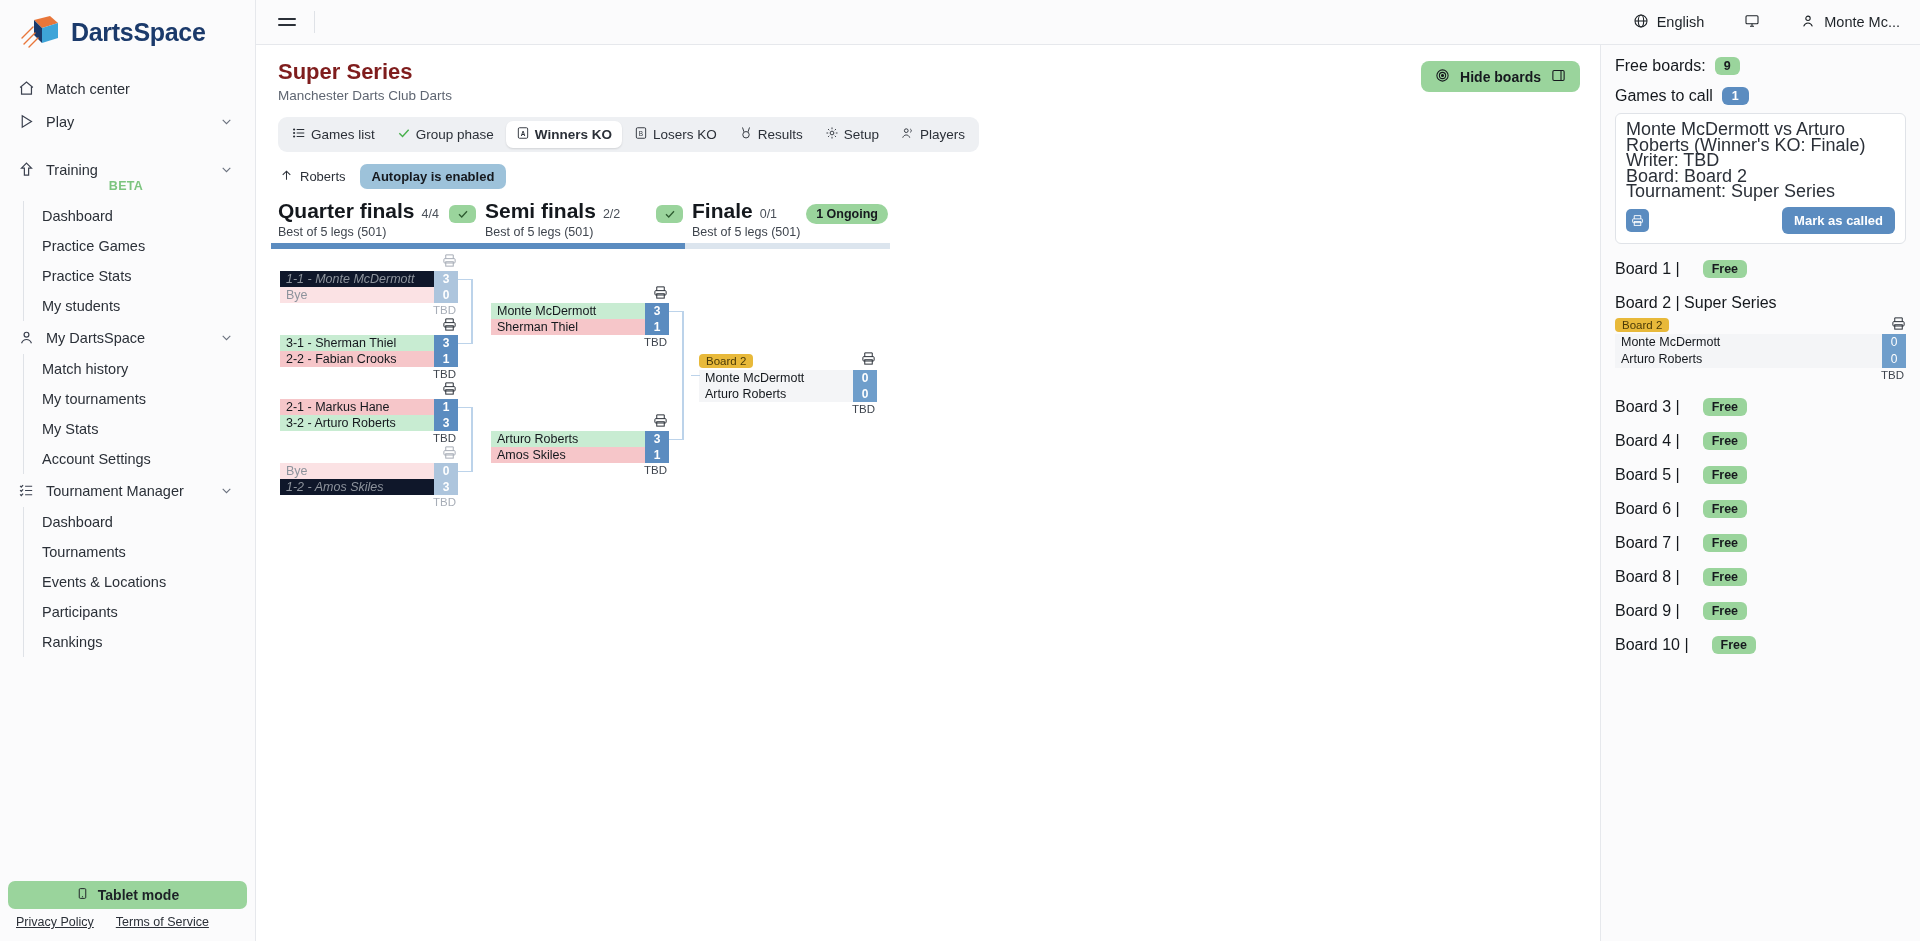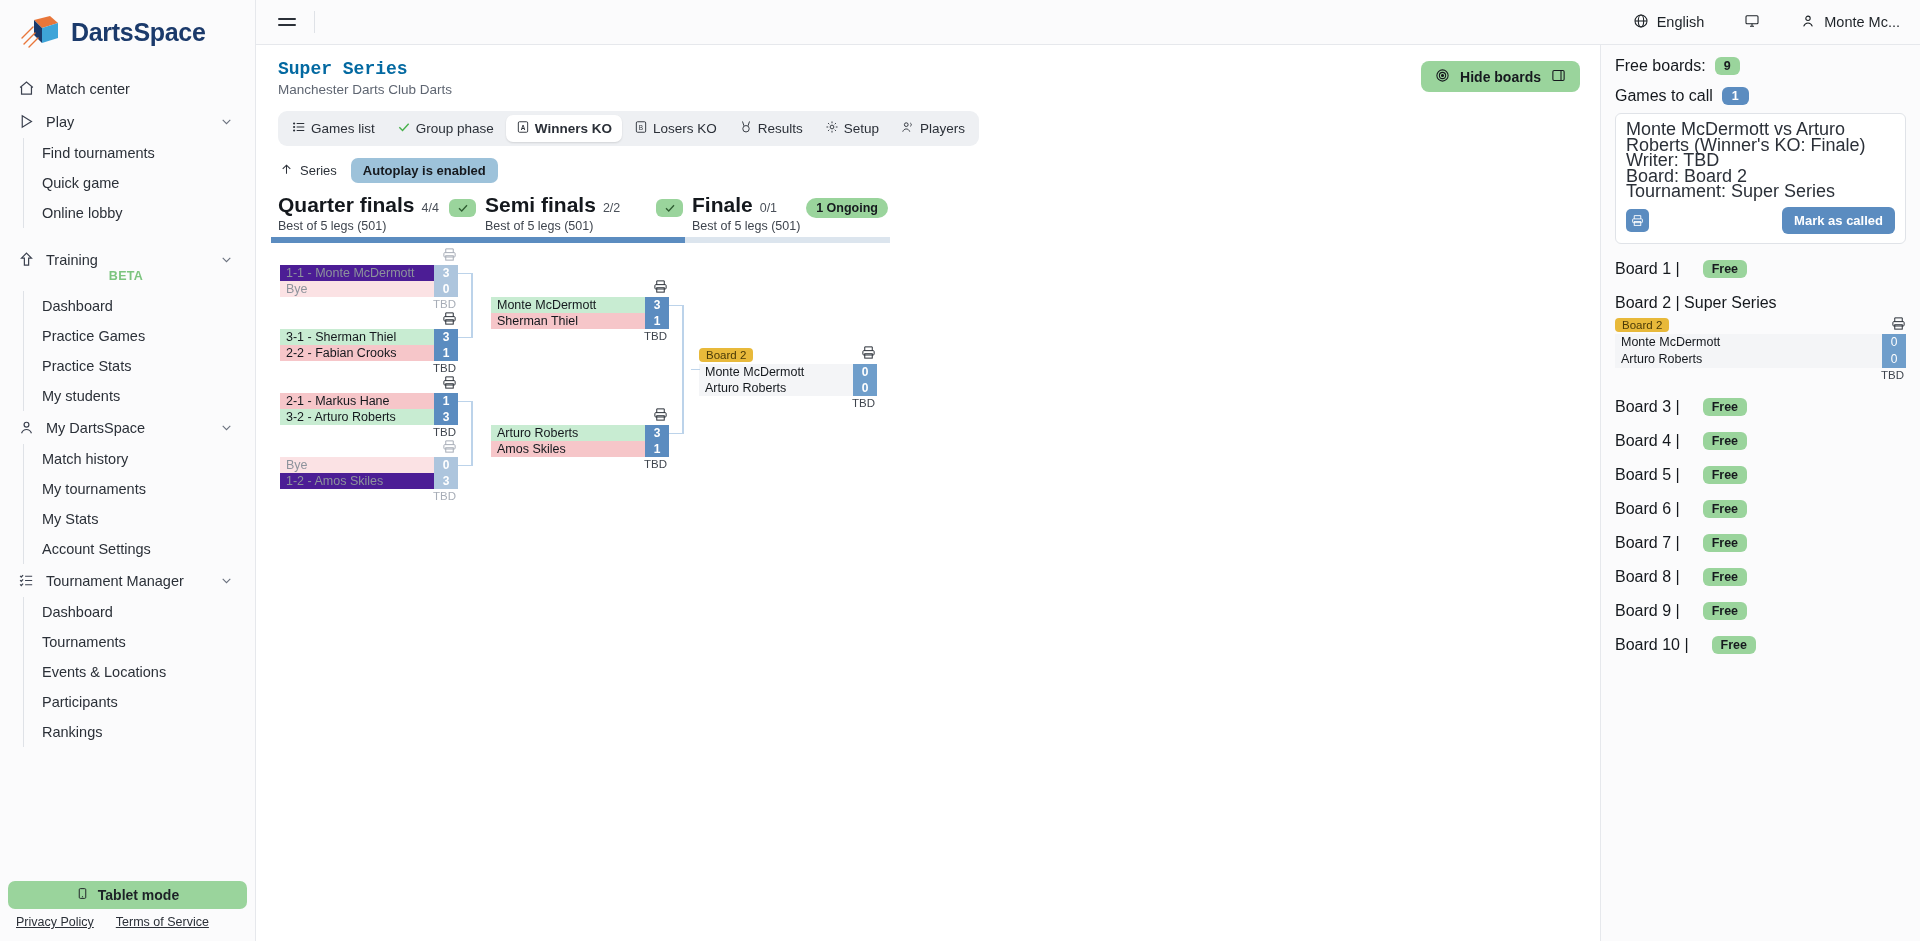--- a/index.html
+++ b/index.html
@@ -60,21 +60,21 @@
   .burger i { display: block; height: 1.6px; background: #2b3038; border-radius: 2px; }
   .vsep { width: 1px; height: 22px; background: #dfe2e7; margin-left: 14px; }
   .topbar-right { margin-left: auto; display: flex; align-items: center; gap: 40px; }
   .topbar-item { display: flex; align-items: center; gap: 8px; font-size: 14.5px; color: #1d2227; cursor: pointer; }
   .topbar-item svg { width: 16px; height: 16px; }
 
   .content { flex: 1 1 auto; display: flex; min-height: 0; }
   .bracket-pane { flex: 1 1 auto; min-width: 0; position: relative; padding: 0 0 0 0; overflow: hidden; }
 
   .page-head { display: flex; align-items: flex-start; padding: 14px 20px 0 22px; }
-  .page-title { font-size: 18px; font-weight: 700; color: #0369a1; font-family: Liberation Mono, monospace; }
+  .page-title { font-size: 22px; font-weight: 700; color: #7f1d1d; }
   .page-sub { font-size: 13.5px; color: #5f6672; margin-top: 3px; }
   .hide-boards {
     margin-left: auto; display: flex; align-items: center; gap: 10px;
     background: #9ad49c; border: none; border-radius: 8px;
     padding: 0 14px; height: 31px; font-size: 14px; font-weight: 700; color: #16191e;
     cursor: pointer; margin-top: 2px;
   }
   .hide-boards svg { width: 15px; height: 15px; }
 
   .tabs {
@@ -130,21 +130,21 @@
   }
   .match .print.muted { color: #a7adb7; }
   .match .print svg { width: 15px; height: 15px; display: block; }
   .mrow { display: flex; align-items: stretch; height: 16px; font-size: 12.5px; }
   .mrow .nm { flex: 1 1 auto; padding: 0 6px; display: flex; align-items: center;
               overflow: hidden; white-space: nowrap; }
   .mrow .sc { width: 24px; flex: 0 0 24px; display: flex; align-items: center;
               justify-content: center; color: #fff; font-size: 12px; font-weight: 700; }
   .win .nm { background: #c8ecd2; color: #14181d; }
   .lose .nm { background: #f6c6c9; color: #14181d; }
-  .win.dim .nm { background: #4c1d95; color: #8d939c; }
+  .win.dim .nm { background: #0f172a; color: #8d939c; font-style: italic; }
   .lose.dim .nm { background: #fbe2e4; color: #8d939c; }
   .sc.strong { background: #5b8cc0; }
   .sc.dim { background: #adc5dd; }
   .plain .nm { background: #f4f5f7; color: #14181d; }
   .sc.flat { background: #6f9ecb; }
   .tbd { font-size: 11.5px; color: #3f454e; text-align: right; padding-right: 2px; line-height: 14px; }
   .tbd.muted { color: #a7adb7; }
   .board-tag {
     display: inline-block; background: #e8b93a; color: #4a3a07; font-size: 11.5px;
     border-radius: 4px; padding: 1px 7px; font-weight: 400; margin-bottom: 2px;
@@ -228,25 +228,20 @@
               <path d="M6 4l13 8-13 8z"></path>
             </svg>
         </span>
         <span>Play</span>
         <span class="chev">
           <svg viewBox="0 0 24 24" fill="none" stroke="currentColor" stroke-width="2">
               <path d="M5 9l7 7 7-7"></path>
             </svg>
         </span>
       </div>
-      <div class="nav-sub">
-        <div class="nav-sub-item">Find tournaments</div>
-        <div class="nav-sub-item">Quick game</div>
-        <div class="nav-sub-item">Online lobby</div>
-      </div>
 
       <div class="nav-group-head">
         <span class="nav-ico">
           <svg viewBox="0 0 24 24" fill="none" stroke="currentColor" stroke-width="1.7">
               <path d="M12 3l7 7h-4v10H9V10H5z"></path>
             </svg>
         </span>
         <span>Training</span>
         <span class="beta">BETA</span>
         <span class="chev">
@@ -459,21 +454,21 @@
           </div>
         </div>
 
         <div class="toolbar">
           <button class="compact-btn">
             <span>
               <svg viewBox="0 0 24 24" fill="none" stroke="currentColor" stroke-width="1.9">
                   <path d="M12 20V4M5 11l7-7 7 7"></path>
                 </svg>
             </span>
-            <span>Series</span>
+            <span>Roberts</span>
           </button>
           <button class="autoplay">Autoplay is enabled</button>
         </div>
 
         
         <div class="rounds" style="margin-left:15px">
 
           <div class="round r1">
             <div class="round-head">
               <div class="round-title-row">

